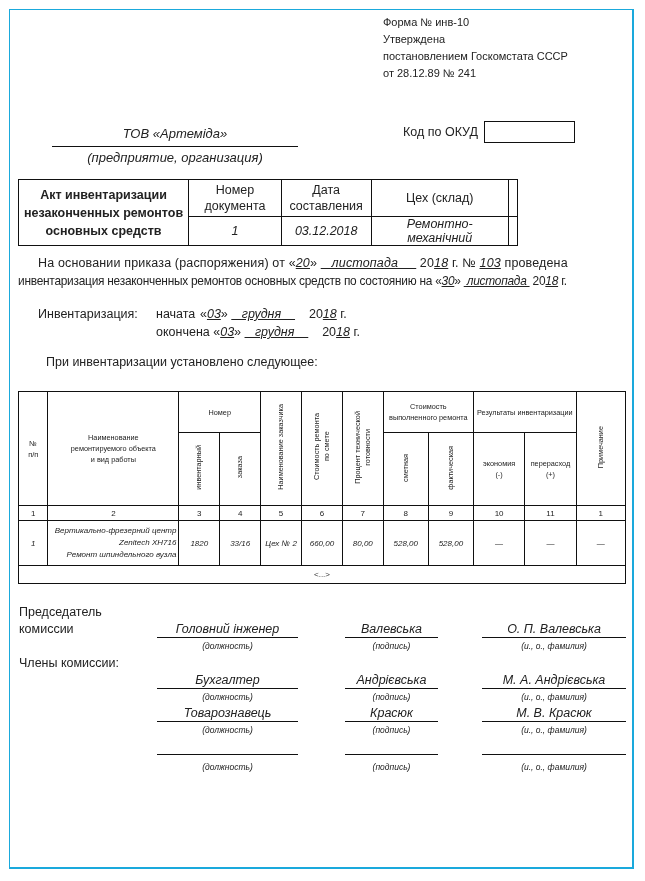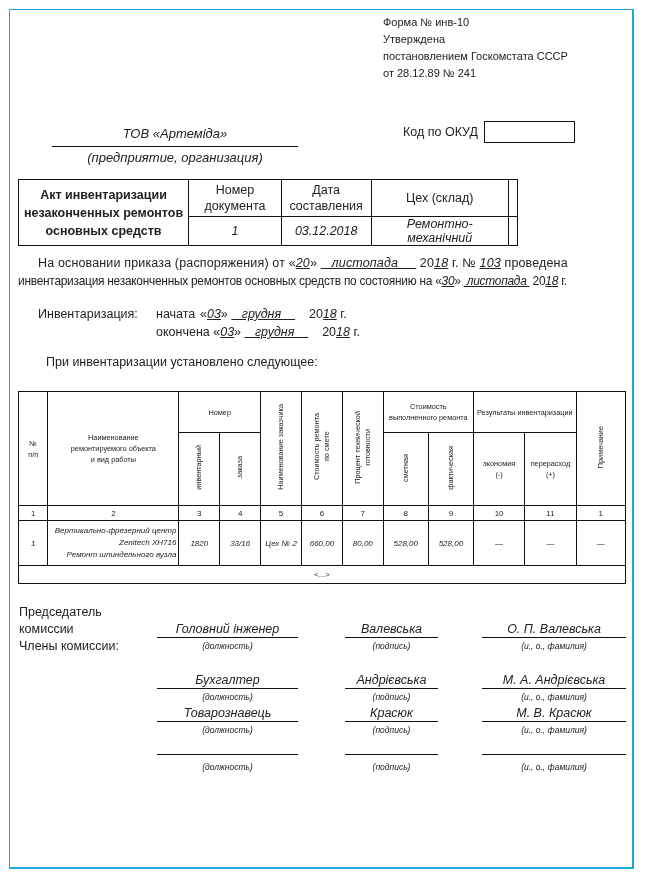--- a/index.html
+++ b/index.html
@@ -171,21 +171,21 @@
 </div>
 <div class="sline c2" style="top:621px">
   <div class="val">Валевська</div>
   <div class="cap">(подпись)</div>
 </div>
 <div class="sline c3" style="top:621px">
   <div class="val">О. П. Валевська</div>
   <div class="cap">(и., о., фамилия)</div>
 </div>
 
-<div class="sig-label" style="top:638px">Члены комиссии:</div>
+<div class="sig-label" style="top:655px">Члены комиссии:</div>
 
 <div class="sline c1" style="top:672px">
   <div class="val">Бухгалтер</div>
   <div class="cap">(должность)</div>
 </div>
 <div class="sline c2" style="top:672px">
   <div class="val">Андрієвська</div>
   <div class="cap">(подпись)</div>
 </div>
 <div class="sline c3" style="top:672px">

